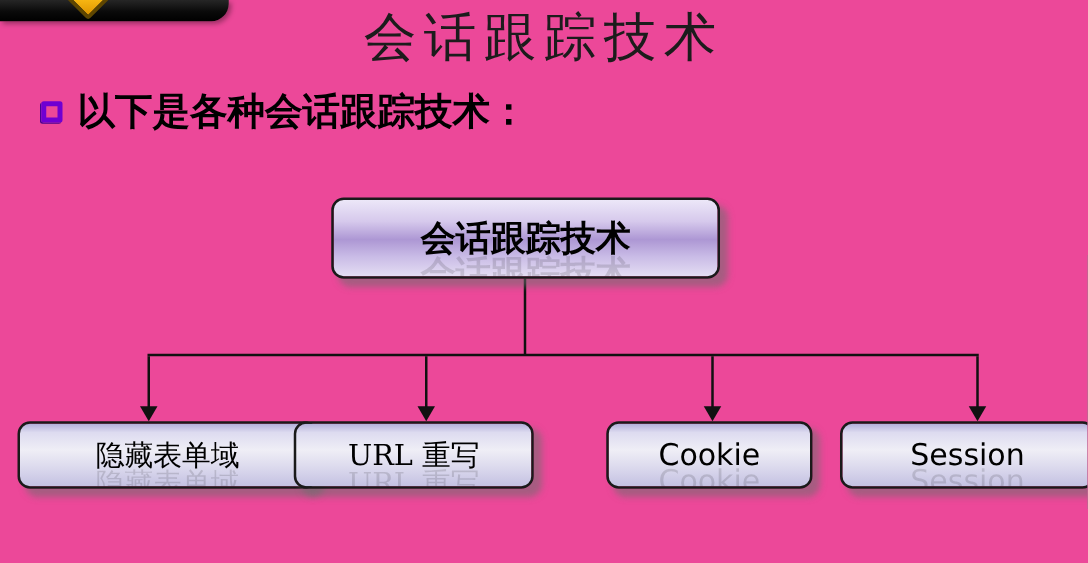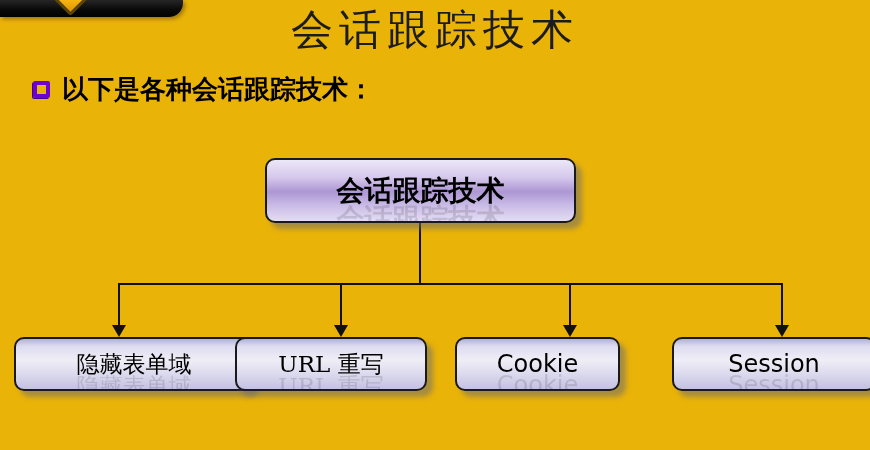--- a/index.html
+++ b/index.html
@@ -4,21 +4,21 @@
 <style>
   * { box-sizing: border-box; margin: 0; padding: 0; }
   body {
     font-family: "DejaVu Sans", sans-serif;
     background: #888;
   }
   .slide {
     position: relative;
     width: 870px;
     height: 450px;
-    background: #eab308;
+    background: #ec4899;
     overflow: hidden;
   }
 
   
   .corner-tab {
     position: absolute;
     left: 0; top: 0;
     width: 183px; height: 17px;
     background: linear-gradient(180deg, #262626 0%, #0a0a0a 55%, #000 100%);
     border-radius: 0 0 14px 0;
@@ -55,25 +55,24 @@
     align-items: flex-start;
   }
   .bullet-square {
     width: 17px; height: 17px;
     margin: 7px 12px 0 0;
     border: 4px solid #6f00d2;
     border-radius: 2px;
     box-shadow: -1px 1px 0 #4a0090;
   }
   .bullet-text {
-    font-size: 26px;
+    font-size: 30px;
     line-height: 32px;
     font-weight: 700;
     color: #000;
-    font-family: Liberation Serif, serif;
   }
 
   
   .node {
     position: absolute;
     border: 2px solid #1a1a1a;
     border-radius: 10px;
     box-shadow: 6px 6px 5px rgba(110,110,110,0.55);
     overflow: hidden;
     display: flex;
@@ -84,21 +83,21 @@
     left: 265px; top: 158px;
     width: 311px; height: 65px;
     background: linear-gradient(180deg, #ece7f8 0%, #d6c9ec 28%, #ad97d4 52%, #c9bbe6 74%, #e4ddf3 100%);
   }
   .node-child {
     top: 337px; height: 54px;
     background: linear-gradient(180deg, #b2afd9 0%, #dddbf0 14%, #efeef6 42%, #dddbee 68%, #c4c1e2 100%);
   }
   .node-child-1 { left: 14px;  width: 240px; }
   .node-child-2 { left: 235px; width: 192px; }
-  .node-child-3 { left: 455px; width: 165px; }
+  .node-child-3 { left: 485px; width: 165px; }
   .node-child-4 { left: 672px; width: 204px; }
 
   .node-label {
     position: relative;
     z-index: 2;
     color: #000;
   }
   .root-label { font-size: 28px; font-weight: 700; }
   .serif-label { font-family: "DejaVu Serif", serif; font-size: 23px; font-weight: 400; }
   .sans-label  { font-family: "DejaVu Sans", sans-serif; font-size: 24px; font-weight: 400; }

